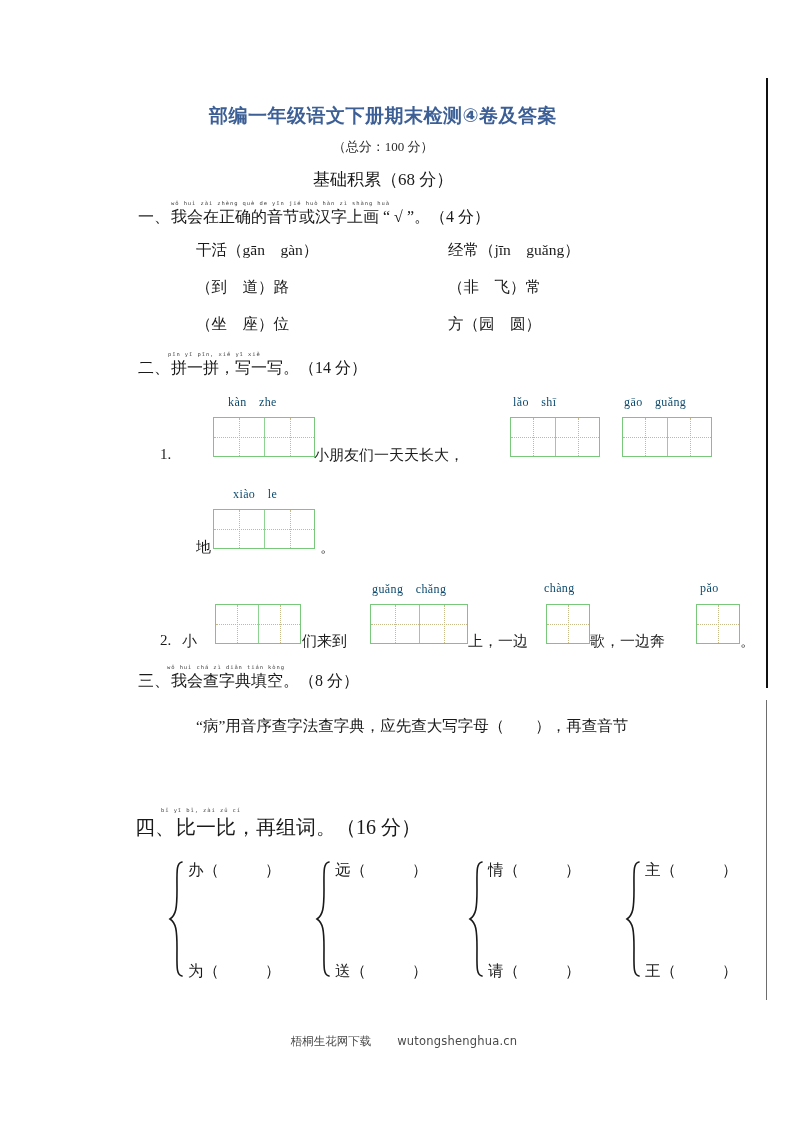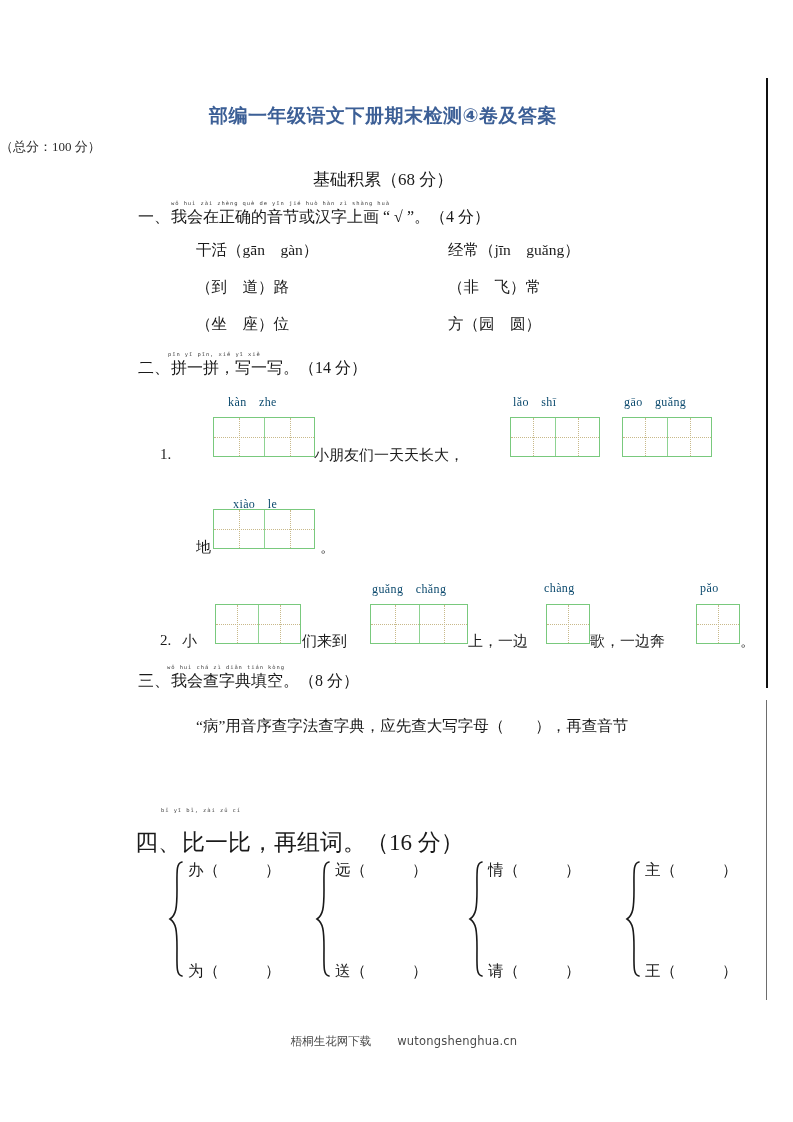--- a/index.html
+++ b/index.html
@@ -45,20 +45,21 @@
     font-family: "DejaVu Sans", "Liberation Sans", sans-serif;
     font-weight: bold;
     font-size: 19px;
     letter-spacing: 0.5px;
     color: #3c5f96;
   }
   .doc-subtitle {
     position: absolute;
     left: 0; top: 138px;
     width: 766px;
+    text-align: center;
     font-size: 13px;
     color: #2a2a2a;
   }
   .doc-section-head {
     position: absolute;
     left: 0; top: 168px;
     width: 766px;
     text-align: center;
     font-size: 17px;
     color: #1a1a1a;
@@ -222,21 +223,21 @@
 
   <div class="grid-pinyin" style="left:624px; top:394px;">gāo　guǎng</div>
   <div class="tzg" style="left:622px; top:417px;">
     <div class="cell" style="width:44px; height:38px;"></div>
     <div class="cell" style="width:44px; height:38px;"></div>
   </div>
 
   <div class="line small" style="left:160px; top:446px;">1.</div>
   <div class="line small" style="left:314px; top:446px;">小朋友们一天天长大，</div>
 
-  <div class="grid-pinyin" style="left:233px; top:486px;margin-top:10px;">xiào　le</div>
+  <div class="grid-pinyin" style="left:233px; top:486px;">xiào　le</div>
   <div class="tzg" style="left:213px; top:509px;">
     <div class="cell" style="width:50px; height:38px;"></div>
     <div class="cell" style="width:50px; height:38px;"></div>
   </div>
   <div class="line small" style="left:196px; top:538px;">地</div>
   <div class="line small" style="left:320px; top:538px;">。</div>
 
   <div class="grid-pinyin" style="left:226px; top:581px;margin-top:26px;">huǒ　bàn</div>
   <div class="tzg" style="left:215px; top:604px;">
     <div class="cell" style="width:42px; height:38px;"></div>
@@ -267,21 +268,21 @@
   <div class="line small" style="left:740px; top:632px;">。</div>
 
   <div class="q-pinyin" style="left:167px; top:664px;">wǒ huì chá zì diǎn tián kòng</div>
   <div class="q-head" style="left:138px; top:671px;text-align:center;">
     <span class="num">三、</span><span>我会查字典填空。（8 分）</span>
   </div>
 
   <div class="line" style="left:196px; top:716px;">“病”用音序查字法查字典，应先查大写字母（　　），再查音节</div>
 
   <div class="q-pinyin" style="left:161px; top:807px;">bǐ yī bǐ, zài zǔ cí</div>
-  <div class="q-head" style="left:135px; top:814px; font-size:23px;margin-top:13px;">
+  <div class="q-head" style="left:135px; top:814px; font-size:20px;">
     <span class="num">四、</span><span>比一比，再组词。（16 分）</span>
   </div>
 
   <div class="brace-group" style="left:168px; top:860px;">
     <div class="brace">
       <svg width="16" height="118" viewBox="0 0 16 118">
         <path d="M14 2 C8 3, 9 12, 9 30 C9 48, 8 55, 2 59 C8 63, 9 70, 9 88 C9 106, 8 115, 14 116" fill="none" stroke="#1a1a1a" stroke-width="1.6" stroke-linecap="round"></path>
       </svg>
     </div>
     <div class="item top">

